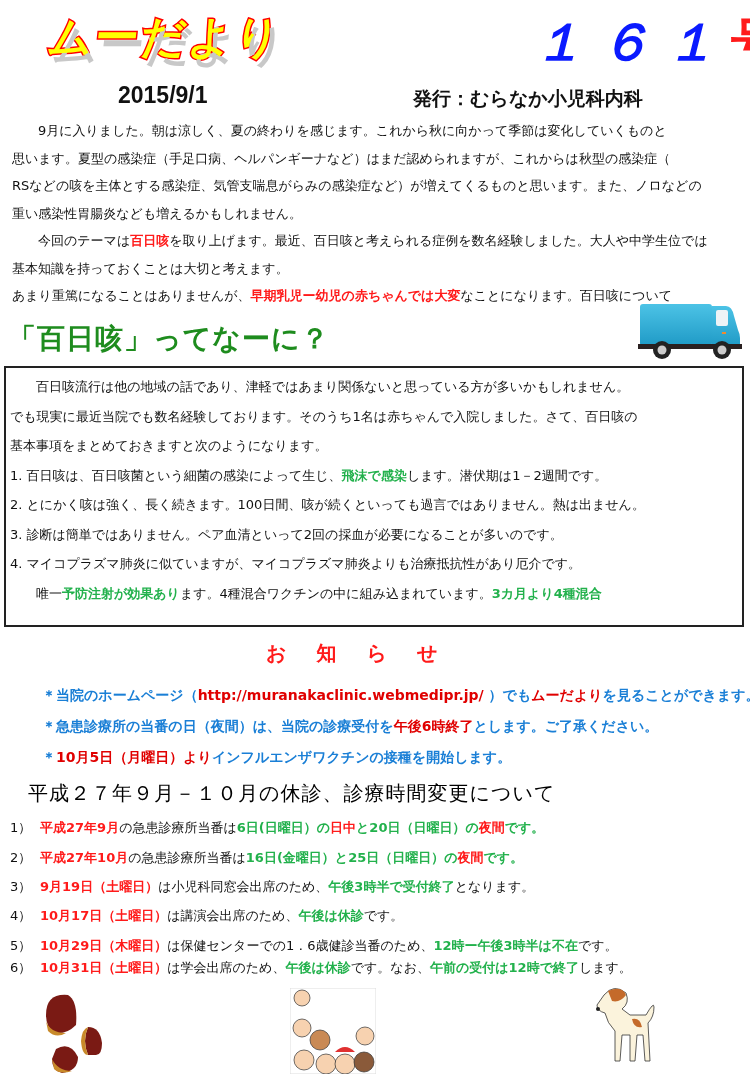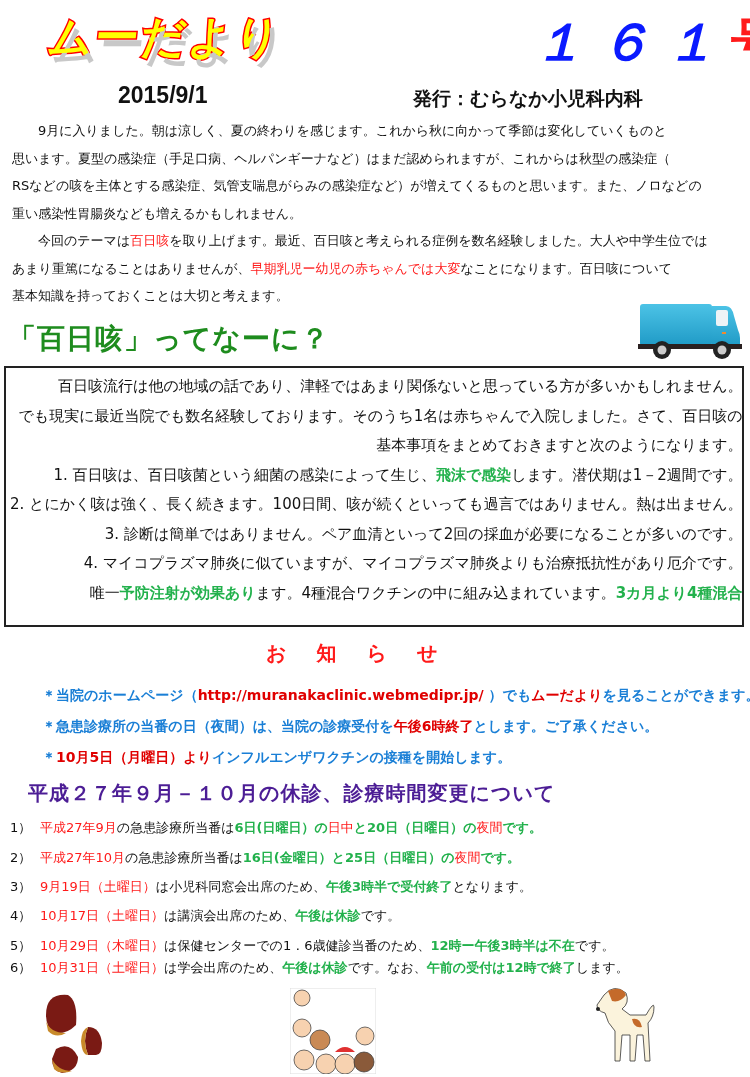--- a/index.html
+++ b/index.html
@@ -12,59 +12,59 @@
     color: #ffff00; -webkit-text-stroke: 3px #ff0000; paint-order: stroke fill;
     text-shadow: 6px 8px 0 #c8c8c8; transform: skewX(-6deg); white-space: nowrap; }
   .issue-num { left: 533px; top: 8px; font-size: 52px; font-weight: bold; font-style: italic;
     color: #0a1aff; letter-spacing: 14px; white-space: nowrap; }
   .issue-suffix { color: #ff1a1a; font-style: normal; letter-spacing: 0; }
   .issue-date { left: 118px; top: 82px; font-size: 23px; font-weight: bold; font-family: "Liberation Sans", sans-serif; }
   .publisher { left: 413px; top: 86px; font-size: 19px; font-weight: bold; white-space: nowrap; }
 
   .para { left: 12px; width: 730px; font-size: 13px; line-height: 27.5px; white-space: nowrap; }
   .para .line { display: block; height: 27.5px; }
-  .red { color: #ff1a1a; font-weight: normal; }
+  .red { color: #ff1a1a; font-weight: bold; }
   .green { color: #22b14c; font-weight: bold; }
   .darkred { color: #e00000; font-weight: bold; }
   .indent { padding-left: 26px; }
 
   .section-title { left: 8px; top: 320px; font-size: 28px; font-weight: bold; color: #1e8c1e; white-space: nowrap; letter-spacing: 1px; }
 
   
   .van { left: 636px; top: 300px; width: 108px; height: 62px; }
 
   
   .info-box { left: 4px; top: 366px; width: 740px; height: 261px; border: 2px solid #222; box-sizing: border-box; }
-  .box-lines { left: 10px; top: 372px; font-size: 15px; line-height: 29.5px; white-space: nowrap; text-align: right; }
+  .box-lines { left: 10px; top: 372px; font-size: 13px; line-height: 29.5px; white-space: nowrap; }
   .box-lines .line { display: block; height: 29.5px; }
 
   .notice-title { left: 266px; top: 640px; font-size: 20px; font-weight: bold; color: #ff1a1a; letter-spacing: 30px; white-space: nowrap; }
   .notice { left: 42px; font-size: 14px; font-weight: bold; color: #1a7fd6; white-space: nowrap; }
-  .sched-title { left: 28px; top: 780px; font-size: 20px; font-weight: bold; color: #4c1d95; white-space: nowrap; letter-spacing: 1px; }
+  .sched-title { left: 28px; top: 780px; font-size: 20px; font-weight: normal; color: #000000; white-space: nowrap; letter-spacing: 1px; }
   .sched { left: 10px; font-size: 13px; white-space: nowrap; }
   .sched .num { display: inline-block; width: 30px; }
 
   .pic { position: absolute; }
 </style>
 </head>
 <body>
 
 <div class="abs masthead-title">ムーだより</div>
 <div class="abs issue-num"><span>１６１</span><span class="issue-suffix">号</span></div>
 <div class="abs issue-date">2015/9/1</div>
 <div class="abs publisher">発行：むらなか小児科内科</div>
 
 <div class="abs para" style="top:117px;">
   <span class="line indent">9月に入りました。朝は涼しく、夏の終わりを感じます。これから秋に向かって季節は変化していくものと</span>
   <span class="line">思います。夏型の感染症（手足口病、ヘルパンギーナなど）はまだ認められますが、これからは秋型の感染症（</span>
   <span class="line">RSなどの咳を主体とする感染症、気管支喘息がらみの感染症など）が増えてくるものと思います。また、ノロなどの</span>
   <span class="line">重い感染性胃腸炎なども増えるかもしれません。</span>
   <span class="line indent"><span>今回のテーマは</span><span class="red">百日咳</span><span>を取り上げます。最近、百日咳と考えられる症例を数名経験しました。大人や中学生位では</span></span>
+  <span class="line">基本知識を持っておくことは大切と考えます。</span>
   <span class="line"><span>あまり重篤になることはありませんが、</span><span class="red">早期乳児ー幼児の赤ちゃんでは大変</span><span>なことになります。百日咳について</span></span>
-  <span class="line">基本知識を持っておくことは大切と考えます。</span>
 </div>
 
 <div class="abs section-title">「百日咳」ってなーに？</div>
 
 <svg class="abs van" viewBox="0 0 108 62">
   <defs>
       <linearGradient id="vg" x1="0" y1="0" x2="0" y2="1">
         <stop offset="0" stop-color="#4cc3e6"></stop>
         <stop offset="1" stop-color="#1f9ac6"></stop>
       </linearGradient>

